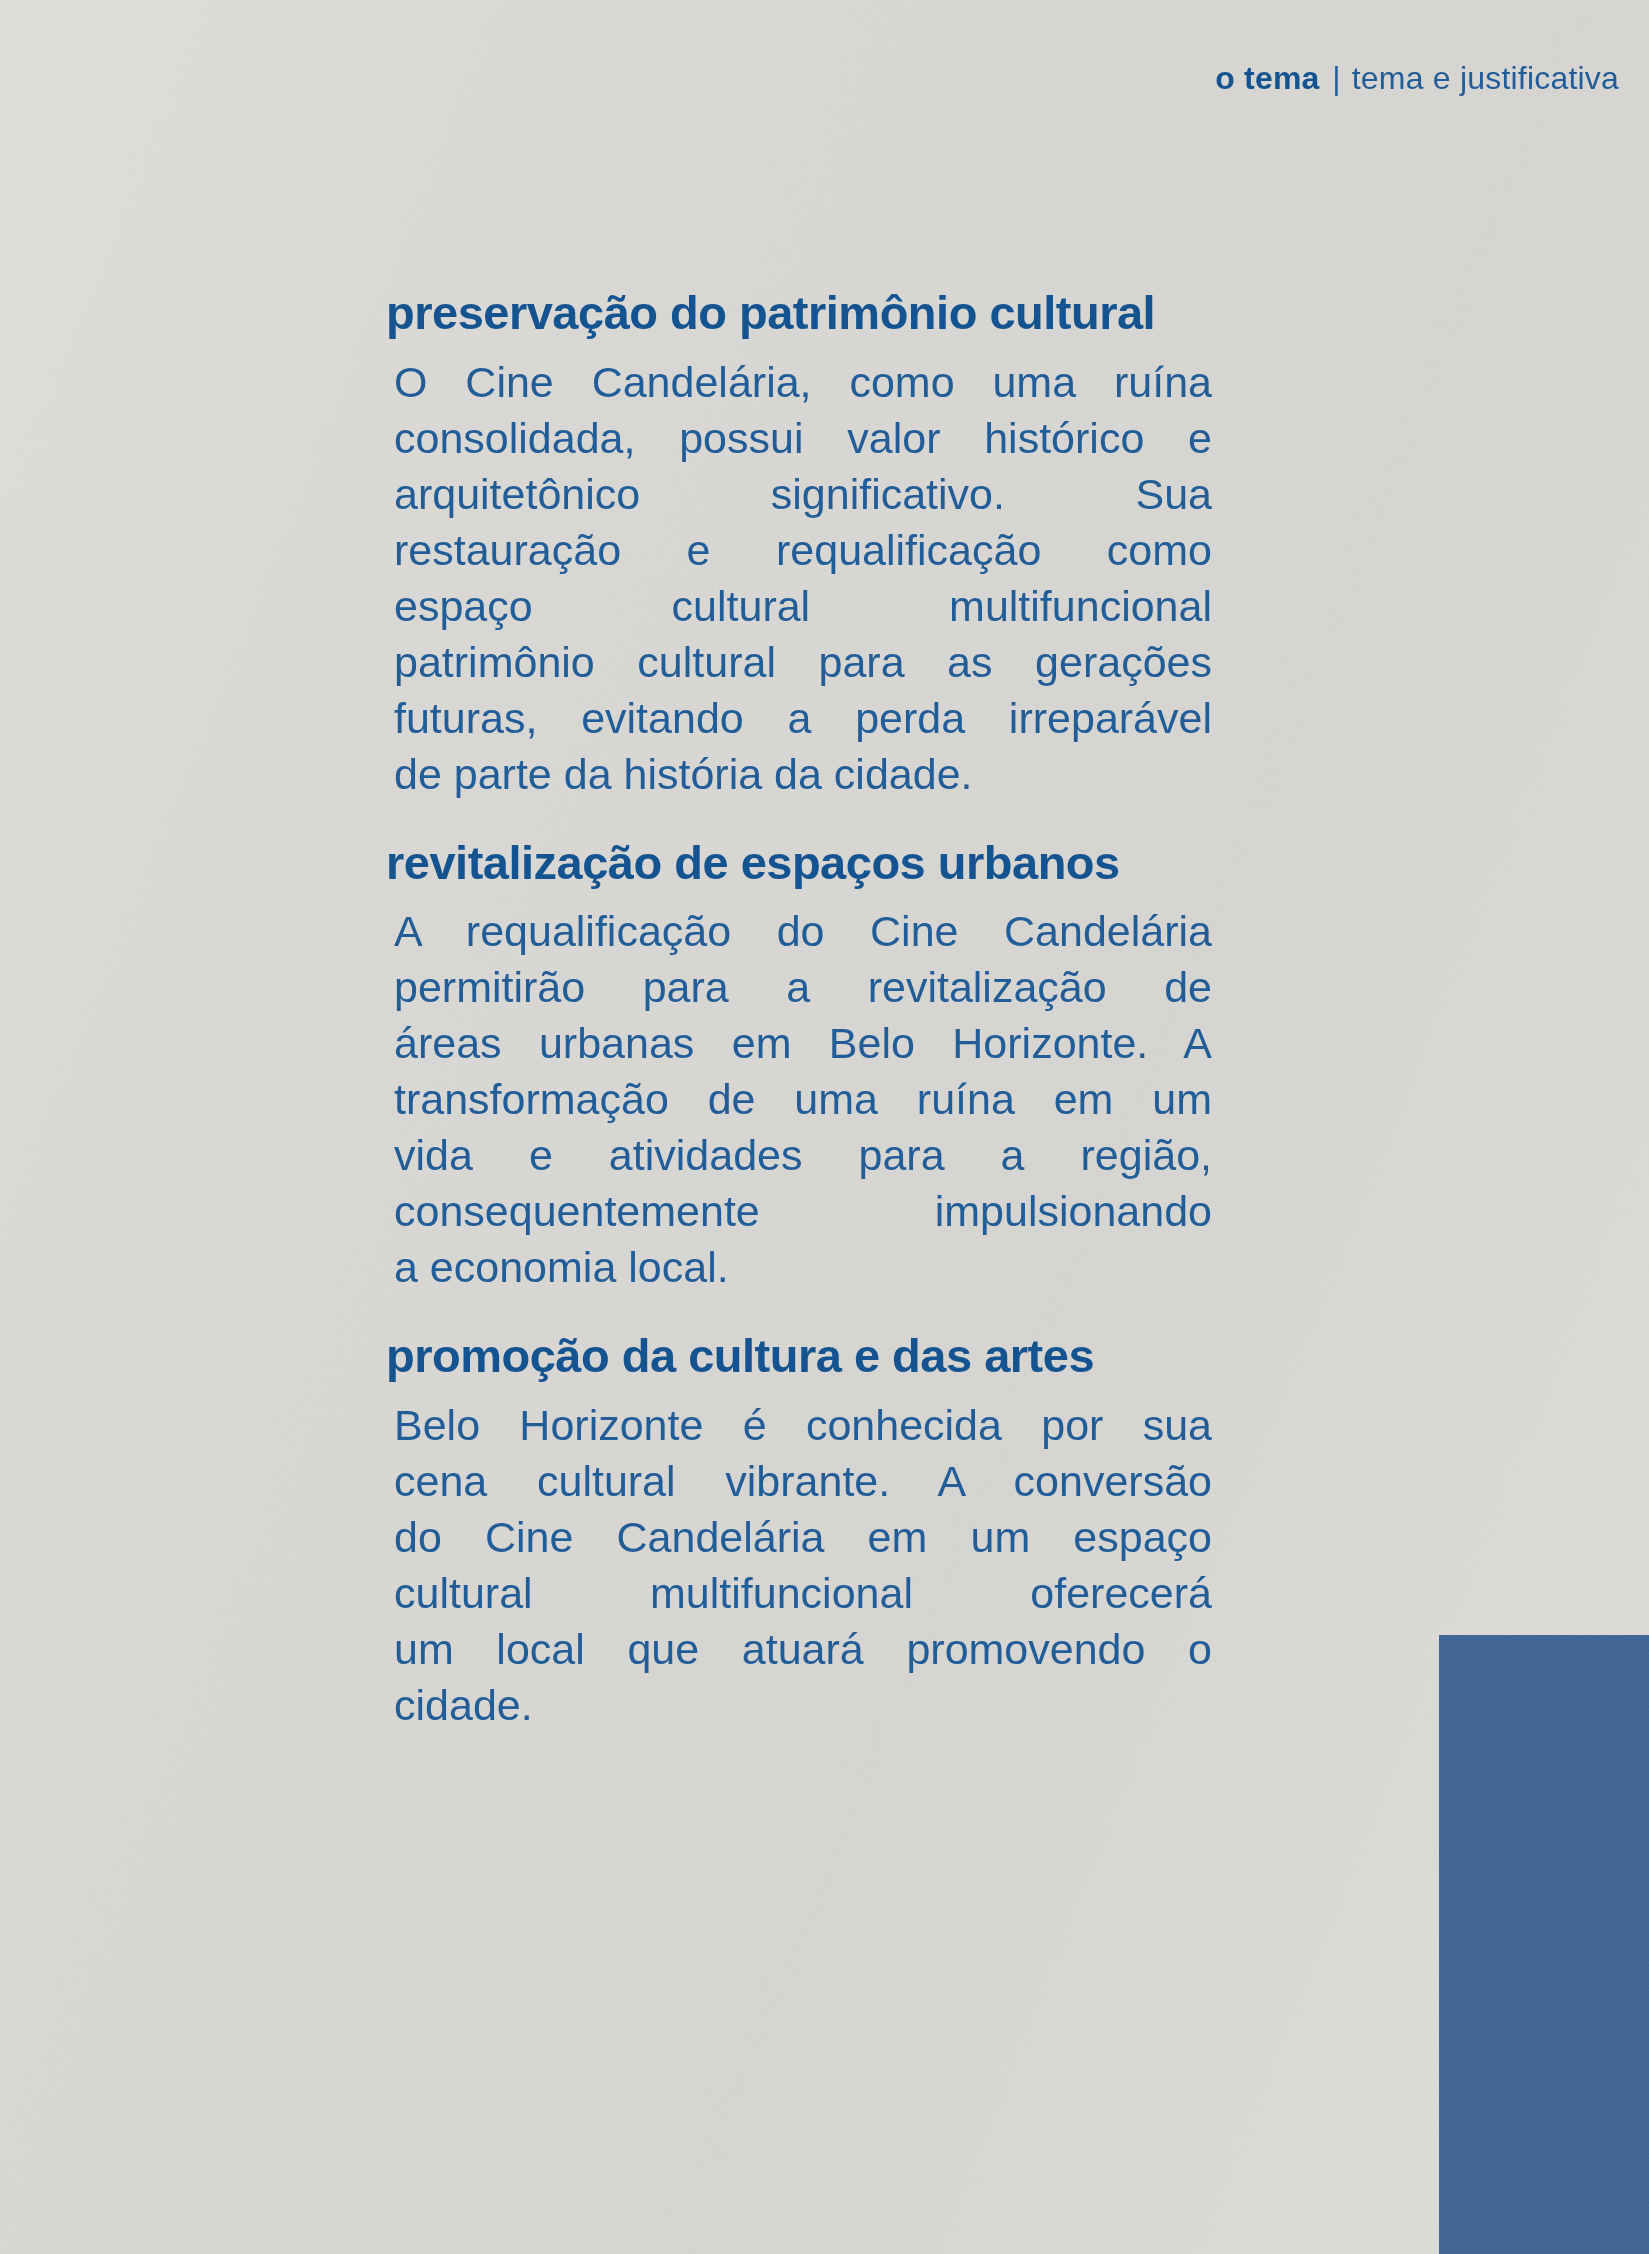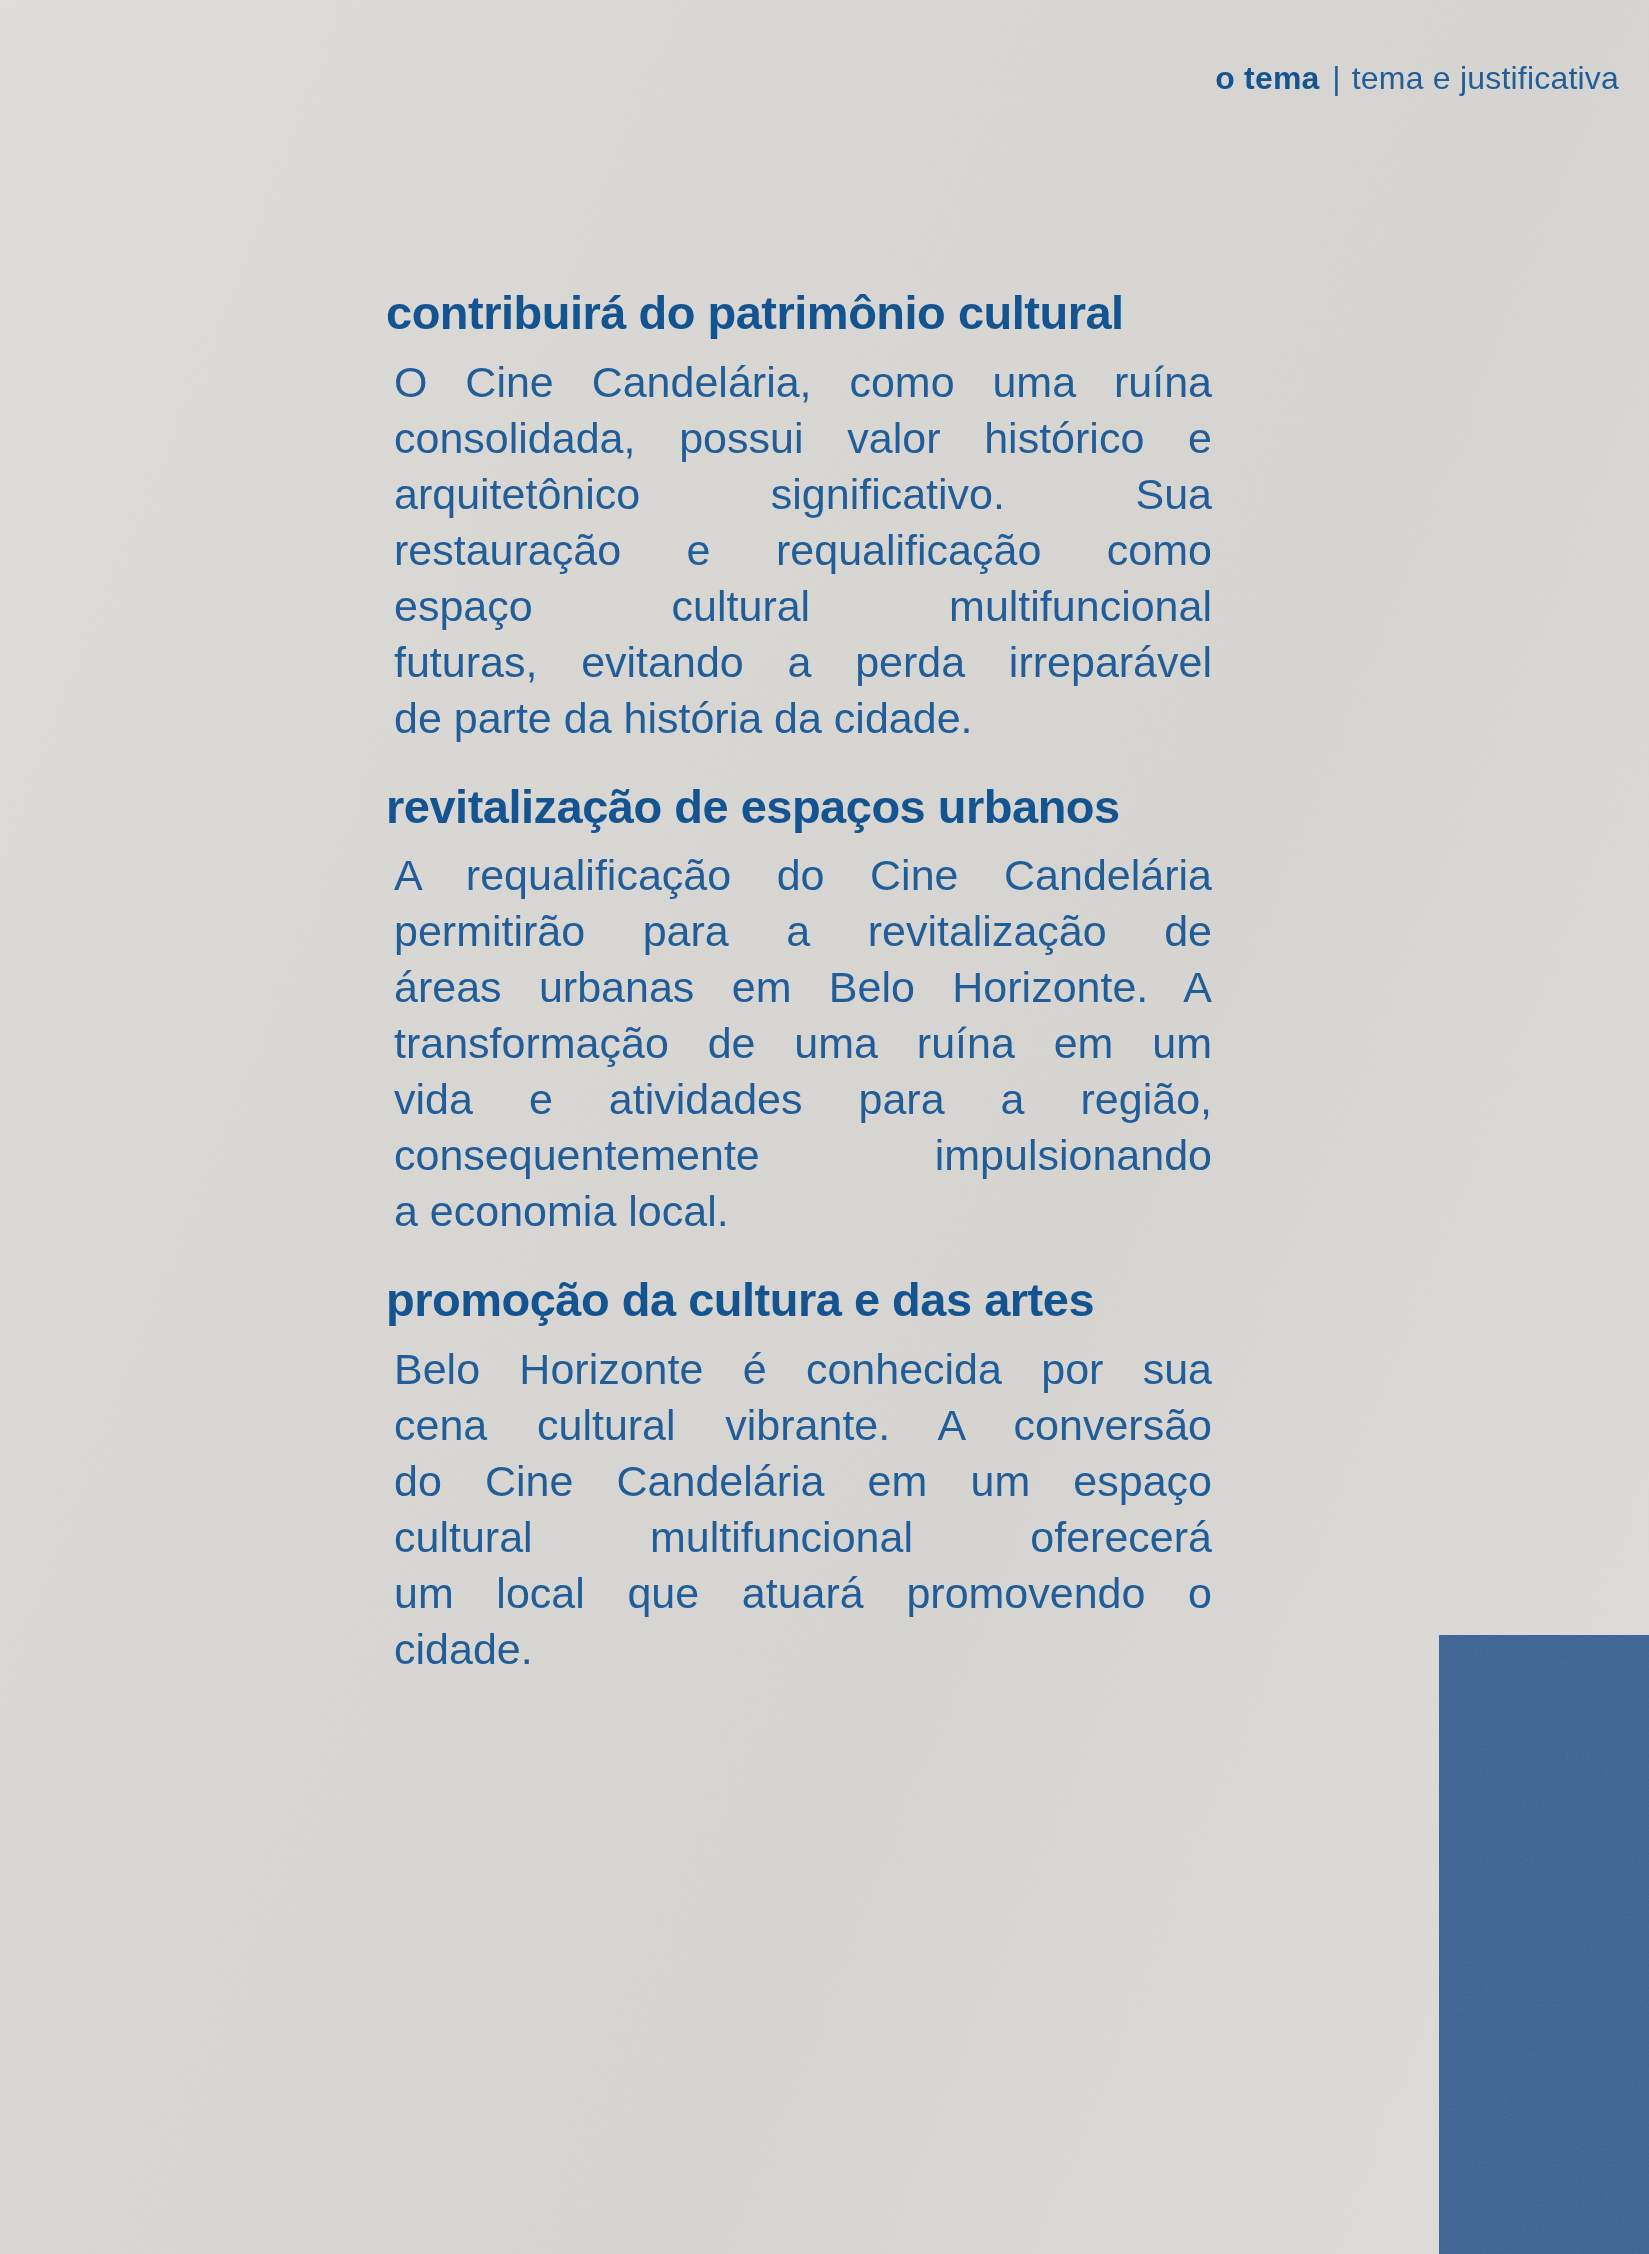--- a/index.html
+++ b/index.html
@@ -90,27 +90,28 @@
 <body>
 
 <div class="page">
 
   <div class="header">
     <span class="hdr-bold">o tema</span><span class="hdr-sep">|</span><span class="hdr-regular">tema e justificativa</span>
   </div>
 
   <main class="column">
   <section class="content-section">
-    <h2 class="section-heading">contribuirá do patrimônio cultural</h2>
+    <h2 class="section-heading">preservação do patrimônio cultural</h2>
     <div class="paragraph">
           <div class="line">O Cine Candelária, como uma ruína</div>
           <div class="line">consolidada, possui valor histórico e</div>
           <div class="line">arquitetônico significativo. Sua</div>
           <div class="line">restauração e requalificação como</div>
           <div class="line">espaço cultural multifuncional</div>
+          <div class="line">patrimônio cultural para as gerações</div>
           <div class="line">futuras, evitando a perda irreparável</div>
           <div class="line last">de parte da história da cidade.</div>
         </div>
   </section>
 
   <section class="content-section">
     <h2 class="section-heading">revitalização de espaços urbanos</h2>
     <div class="paragraph">
           <div class="line">A requalificação do Cine Candelária</div>
           <div class="line">permitirão para a revitalização de</div>

